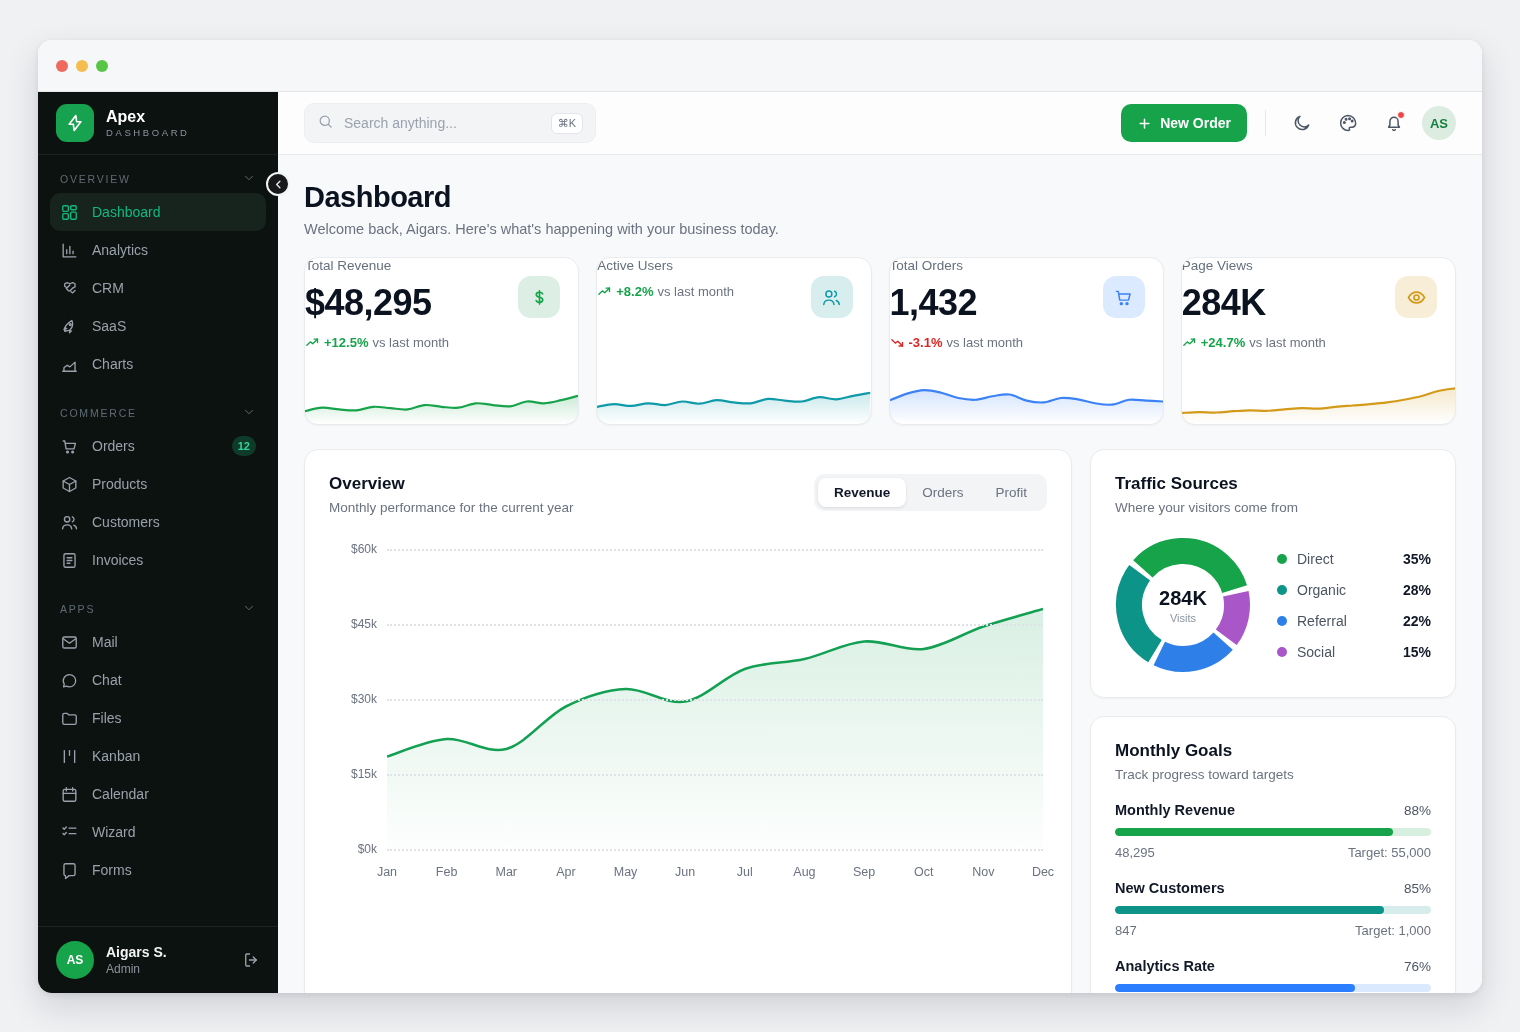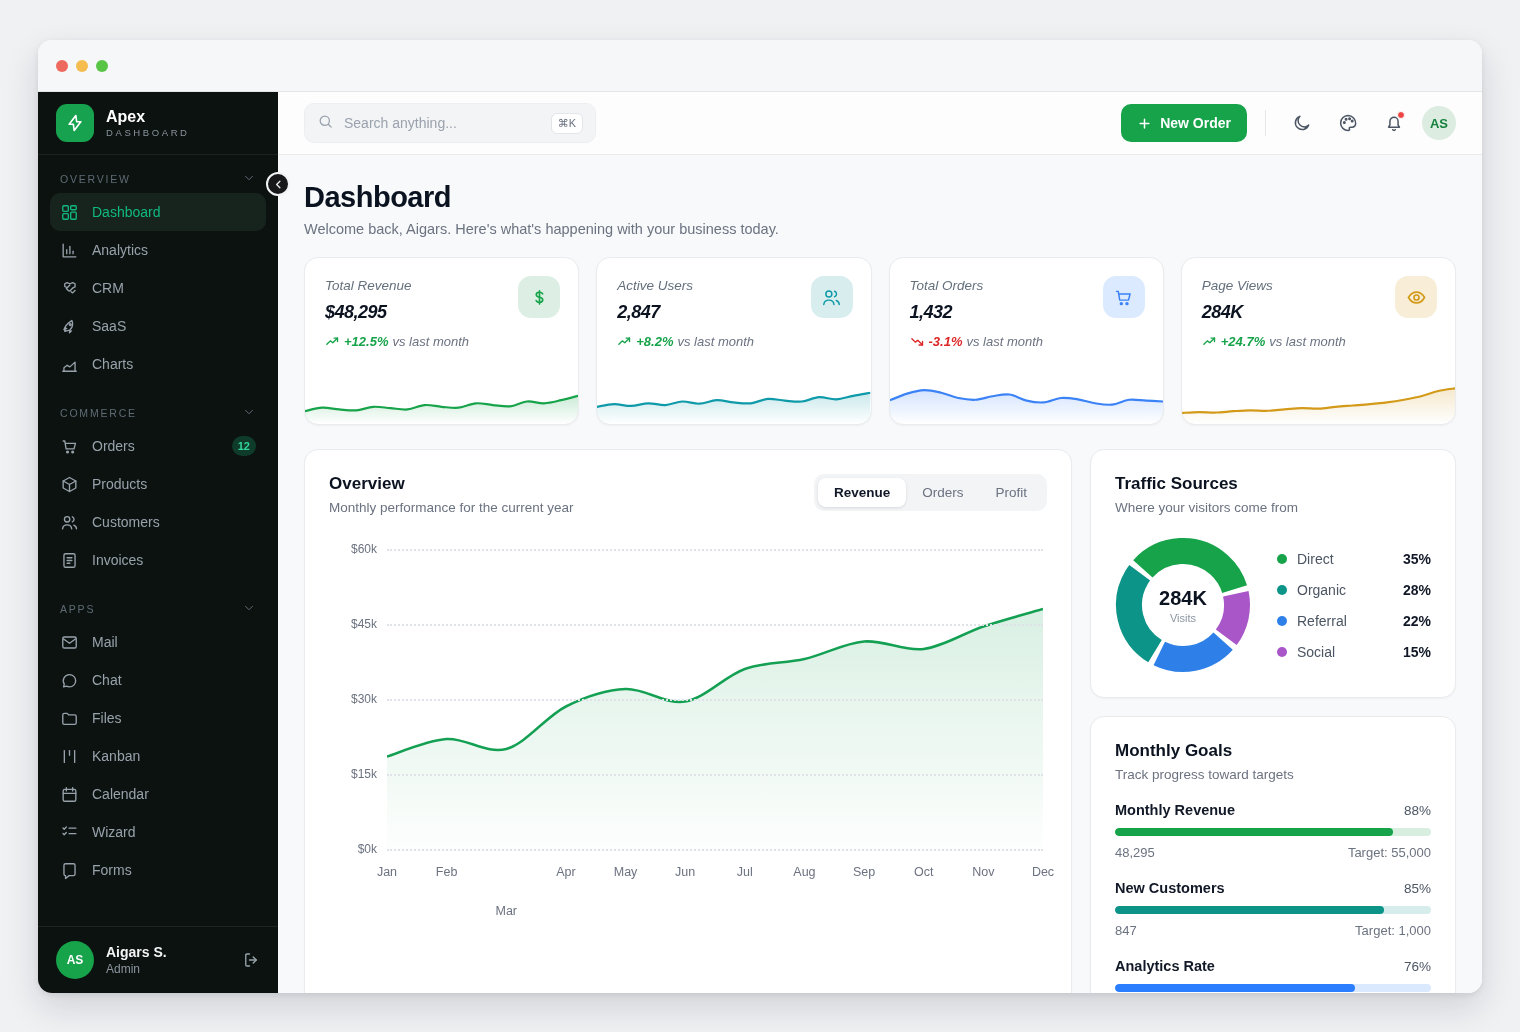--- a/index.html
+++ b/index.html
@@ -75,23 +75,23 @@
   .icon-btn svg{ width:20px; height:20px; }
   .dot{ position:absolute; top:6px; right:7px; width:8px; height:8px; border-radius:50%; background:#ef4444; border:1.5px solid #fdfdfe; }
   .avatar-sm{ width:34px; height:34px; border-radius:50%; background:#dcece1; color:#15803d; font-weight:bold;
     font-size:13px; display:flex; align-items:center; justify-content:center; cursor:pointer; }
   .content{ flex:1; overflow:hidden; padding:26px 26px 0; }
   .page-title{ font-size:29px; font-weight:bold; letter-spacing:-.5px; color:#0b1220; }
   .page-sub{ margin-top:7px; font-size:14.5px; color:#6b7280; }
   
   .stat-row{ display:grid; grid-template-columns:repeat(4,1fr); gap:17px; margin-top:20px; }
   .card{ background:#fff; border:1px solid #e9ebee; border-radius:14px; box-shadow:0 1px 2px rgba(16,24,40,.04); }
-  .stat-card{ position:relative; height:168px; padding:20px; overflow:hidden;font-style:italic; }
+  .stat-card{ position:relative; height:168px; overflow:hidden; }
   .stat-label{ font-size:13.5px; color:#64707d; }
-  .stat-value{ margin-top:9px; font-size:18px; font-weight:800; letter-spacing:-.5px; color:#0b1220; }
+  .stat-value{ margin-top:9px; font-size:36px; font-weight:800; letter-spacing:-.5px; color:#0b1220; }
   .stat-delta{ margin-top:11px; display:flex; align-items:center; gap:4px; font-size:13px; color:#6b7280; }
   .stat-delta .pct{ font-weight:bold; }
   .stat-delta .icon{ display:flex; } .stat-delta .icon svg{ width:15px; height:15px; }
   .tile{ position:absolute; top:18px; right:18px; width:42px; height:42px; border-radius:13px;
     display:flex; align-items:center; justify-content:center; }
   .tile svg{ width:21px; height:21px; }
   .spark{ position:absolute; left:0; right:0; bottom:0; height:54px; display:block; width:100%; }
   
   .grid{ display:grid; grid-template-columns:1fr 366px; gap:18px; margin-top:24px; align-items:start; }
   .overview-card{ padding:24px; height:760px; }
@@ -435,21 +435,20 @@
       <stop offset="0" stop-color="#16a34a" stop-opacity="0.22"></stop>
                     <stop offset="1" stop-color="#16a34a" stop-opacity="0"></stop>
     </linearGradient>
                 </defs>
     <path d="M0,41.2C3.125,40.61333333333334,12.5,37.973333333333336,18.75,37.68C25,37.38666666666666,31.25,39,37.5,39.44C43.75,39.879999999999995,50,40.76,56.25,40.32C62.5,39.88,68.75,37.166666666666664,75,36.8C81.25,36.43333333333333,87.5,37.68,93.75,38.12C100,38.559999999999995,106.25,39.95333333333333,112.5,39.44C118.75,38.92666666666666,125,35.48,131.25,35.04C137.5,34.6,143.75,36.36,150,36.8C156.25,37.239999999999995,162.5,38.266666666666666,168.75,37.68C175,37.093333333333334,181.25,33.72,187.5,33.28C193.75,32.84,200,34.526666666666664,206.25,35.04C212.5,35.553333333333335,218.75,36.946666666666665,225,36.36C231.25,35.77333333333333,237.5,32.03333333333333,243.75,31.52C250,31.006666666666668,256.25,33.5,262.5,33.28C268.75,33.06,275,31.446666666666665,281.25,30.2C287.5,28.953333333333333,296.875,26.53333333333333,300,25.799999999999997L300,54L0,54Z" fill="url(#sg0)"></path>
                 <path d="M0,41.2C3.125,40.61333333333334,12.5,37.973333333333336,18.75,37.68C25,37.38666666666666,31.25,39,37.5,39.44C43.75,39.879999999999995,50,40.76,56.25,40.32C62.5,39.88,68.75,37.166666666666664,75,36.8C81.25,36.43333333333333,87.5,37.68,93.75,38.12C100,38.559999999999995,106.25,39.95333333333333,112.5,39.44C118.75,38.92666666666666,125,35.48,131.25,35.04C137.5,34.6,143.75,36.36,150,36.8C156.25,37.239999999999995,162.5,38.266666666666666,168.75,37.68C175,37.093333333333334,181.25,33.72,187.5,33.28C193.75,32.84,200,34.526666666666664,206.25,35.04C212.5,35.553333333333335,218.75,36.946666666666665,225,36.36C231.25,35.77333333333333,237.5,32.03333333333333,243.75,31.52C250,31.006666666666668,256.25,33.5,262.5,33.28C268.75,33.06,275,31.446666666666665,281.25,30.2C287.5,28.953333333333333,296.875,26.53333333333333,300,25.799999999999997" fill="none" stroke="#16a34a" stroke-width="2.2"></path>
               </svg>
             </article>
             <article class="card stat-card">
               <div class="stat-label">Active Users</div>
-              <div class="stat-value">2,847</div>
               <div class="stat-delta">
                 <span class="icon" style="color: rgb(22, 163, 74); width: 15px;">
                   <svg viewBox="0 0 24 24" fill="none" stroke="currentColor" stroke-width="2.2" stroke-linecap="round" stroke-linejoin="round">
                     <path d="M3 16.5l5.5-5.5 4 3L20 6.5"></path>
                     <path d="M14.5 6.5H20V12"></path>
                   </svg>
                 </span>
                 <span class="pct" style="color: rgb(22, 163, 74);">+8.2%</span>
                 <span>vs last month</span>
               </div>
@@ -567,21 +566,21 @@
                   <div class="gridline" style="top: 50%;"></div>
                   <div class="ytick" style="top: 50%;">$30k</div>
                   <div class="gridline" style="top: 75%;"></div>
                   <div class="ytick" style="top: 75%;">$15k</div>
                   <div class="gridline" style="top: 100%;"></div>
                   <div class="ytick" style="top: 100%;">$0k</div>
                 </div>
               <div class="months" id="months">
                   <span class="month" style="left: 0%;">Jan</span>
                   <span class="month" style="left: 9.09091%;">Feb</span>
-                  <span class="month" style="left: 18.1818%; margin-top: 39px;">Mar</span>
+                  <span class="month" style="left: 18.1818%;">Mar</span>
                   <span class="month" style="left: 27.2727%;">Apr</span>
                   <span class="month" style="left: 36.3636%;">May</span>
                   <span class="month" style="left: 45.4545%;">Jun</span>
                   <span class="month" style="left: 54.5455%;">Jul</span>
                   <span class="month" style="left: 63.6364%;">Aug</span>
                   <span class="month" style="left: 72.7273%;">Sep</span>
                   <span class="month" style="left: 81.8182%;">Oct</span>
                   <span class="month" style="left: 90.9091%;">Nov</span>
                   <span class="month" style="left: 100%;">Dec</span>
                 </div>

